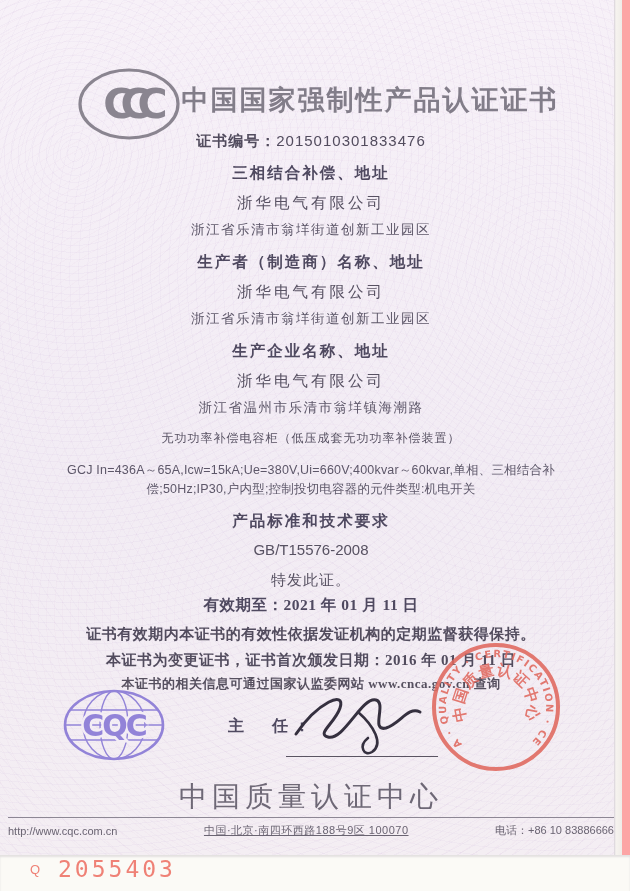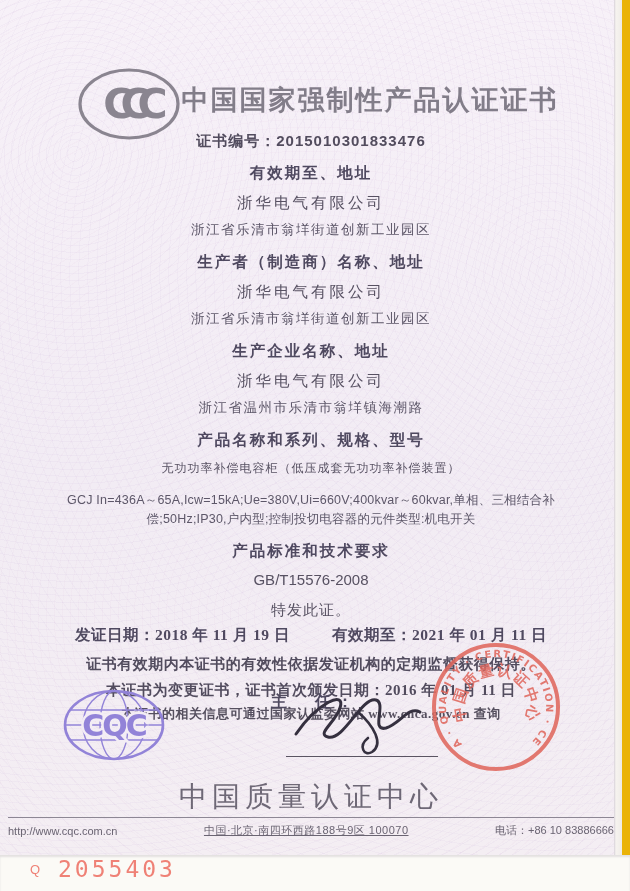--- a/index.html
+++ b/index.html
@@ -1,57 +1,57 @@
 <!DOCTYPE html>
 <html><head>
 <meta charset="utf-8">
 <style>
   html,body{margin:0;padding:0;background:#e8e4e9;}
   .page{position:relative;width:630px;height:891px;margin:0 auto;overflow:hidden;
-    background:#eab308;font-family:"Liberation Serif","DejaVu Serif",serif;}
+    background:#fca5a5;font-family:"Liberation Serif","DejaVu Serif",serif;}
   
   .cert{position:absolute;left:0;top:0;width:622px;height:855px;
     background-color:#f3edf5;
     background-image:
       repeating-radial-gradient(circle at 12% 18%, rgba(178,150,205,.07) 0 1px, transparent 1px 7px),
       repeating-radial-gradient(circle at 88% 32%, rgba(178,150,205,.06) 0 1px, transparent 1px 9px),
       repeating-radial-gradient(circle at 50% 72%, rgba(205,150,195,.05) 0 1px, transparent 1px 8px),
       linear-gradient(180deg,#f7f1f8 0%,#f2ecf4 55%,#f4eef3 100%);
     color:#565061;}
   .edge-right{position:absolute;right:0;top:0;width:8px;height:855px;
     background:linear-gradient(90deg,#d8d2da 0,#f6f3ef 2px,#efece8 100%);}
   
   .hdr{position:absolute;left:0;top:60px;width:622px;height:90px;}
   .ccc{position:absolute;left:76px;top:6px;}
   .title{position:absolute;left:170px;top:22px;width:400px;text-align:center;
     font-family:Liberation Mono, monospace;font-weight:700;
     font-size:27px;letter-spacing:2px;color:#827d89;}
   .certno{position:absolute;left:0;top:132px;width:622px;text-align:center;
     font-size:15px;font-weight:700;color:#524c5e;letter-spacing:1px;}
-  .certno .num{font-family:"Liberation Sans","DejaVu Sans",sans-serif;font-weight:700;}
+  .certno .num{font-family:"Liberation Sans","DejaVu Sans",sans-serif;font-weight:400;}
   
   .bodytxt{position:absolute;left:36px;top:163px;width:550px;text-align:center;color:#575162;}
   .bodytxt .h{font-size:15.5px;font-weight:700;letter-spacing:2px;color:#4f4960;margin:0 0 9px;}
   .bodytxt .v{font-size:15.5px;letter-spacing:3px;margin:0 0 7px;}
   .bodytxt .a{font-size:13.5px;letter-spacing:1.5px;margin:0 0 13px;color:#5c5668;}
   .bodytxt .p{font-size:12px;letter-spacing:1px;margin:0 0 14px;}
   .bodytxt .spec{font-size:12.5px;letter-spacing:.2px;line-height:1.55;margin:0 auto 11px;max-width:530px;
     font-family:"Liberation Sans","DejaVu Sans",sans-serif;color:#5d5769;}
   .bodytxt .std{font-size:15px;font-family:"Liberation Sans","DejaVu Sans",sans-serif;margin:0 0 13px;}
   .bodytxt .stmt{font-size:15px;letter-spacing:.5px;margin:0;line-height:1.4;}
   .bodytxt .stmt2{font-size:15px;letter-spacing:1px;margin:0 0 5px;}
   .dates{display:flex;justify-content:center;gap:42px;font-size:15.5px;font-weight:700;
     color:#4f4960;letter-spacing:.5px;margin:0 0 9px;}
   .note{font-size:15px;letter-spacing:.5px;margin:0 0 7px;color:#524c5e;font-weight:700;}
   .note2{font-size:15px;letter-spacing:.5px;margin:0 0 5px;color:#524c5e;font-weight:700;}
   .note3{font-size:13px;letter-spacing:.5px;margin:0;color:#56505f;font-weight:700;}
   
   .cqc{position:absolute;left:62px;top:688px;}
-  .director{position:absolute;left:228px;top:692px;font-size:16px;font-weight:700;
-    letter-spacing:6px;color:#4f4960;margin-left:43px;}
+  .director{position:absolute;left:228px;top:716px;font-size:16px;font-weight:700;
+    letter-spacing:6px;color:#4f4960;}
   .sigline{position:absolute;left:286px;top:756px;width:152px;border-bottom:1.5px solid #5a5462;}
   .sig{position:absolute;left:288px;top:682px;}
   
   .stamp{position:absolute;left:428px;top:636px;opacity:.88;}
   
   .org{position:absolute;left:0;top:778px;width:622px;text-align:center;
     font-family:"Liberation Sans","DejaVu Sans",sans-serif;font-size:28px;
     letter-spacing:5px;color:#6e6876;font-weight:500;}
   .rule{position:absolute;left:8px;top:817px;width:606px;border-top:1.5px solid #8d8794;}
   .footrow{position:absolute;left:8px;top:823px;width:606px;display:flex;
@@ -78,43 +78,41 @@
         <text x="53" y="52" text-anchor="middle" font-family="DejaVu Sans, sans-serif" font-weight="bold" font-size="41" letter-spacing="-13" fill="#8a8590">CCC</text>
       </svg>
       <div class="title">中国国家强制性产品认证证书</div>
     </div>
 
     <div class="certno">
       <span>证书编号：</span><span class="num">2015010301833476</span>
     </div>
 
     <div class="bodytxt">
-      <p class="h">有效期至、地址</p>
+      <p class="h">三相结合补偿、地址</p>
       <p class="v">浙华电气有限公司</p>
       <p class="a">浙江省乐清市翁垟街道创新工业园区</p>
 
       <p class="h">生产者（制造商）名称、地址</p>
       <p class="v">浙华电气有限公司</p>
       <p class="a">浙江省乐清市翁垟街道创新工业园区</p>
 
       <p class="h">生产企业名称、地址</p>
       <p class="v">浙华电气有限公司</p>
       <p class="a">浙江省温州市乐清市翁垟镇海潮路</p>
 
-      <p class="h">产品名称和系列、规格、型号</p>
       <p class="p">无功功率补偿电容柜（低压成套无功功率补偿装置）</p>
       <p class="spec">GCJ In=436A～65A,Icw=15kA;Ue=380V,Ui=660V;400kvar～60kvar,单相、三相结合补偿;50Hz;IP30,户内型;控制投切电容器的元件类型:机电开关</p>
 
       <p class="h">产品标准和技术要求</p>
       <p class="std">GB/T15576-2008</p>
 
       <p class="stmt2">特发此证。</p>
 
       <div class="dates">
-        <span>发证日期：2018 年 11 月 19 日</span>
         <span>有效期至：2021 年 01 月 11 日</span>
       </div>
 
       <p class="note">证书有效期内本证书的有效性依据发证机构的定期监督获得保持。</p>
       <p class="note2">本证书为变更证书，证书首次颁发日期：2016 年 01 月 11 日</p>
       <p class="note3">本证书的相关信息可通过国家认监委网站 www.cnca.gov.cn 查询</p>
     </div>
 
     <svg class="cqc" width="104" height="74" viewBox="0 0 104 74">
       <ellipse cx="52" cy="37" rx="49" ry="34" fill="none" stroke="#9283d8" stroke-width="2.6"></ellipse>

